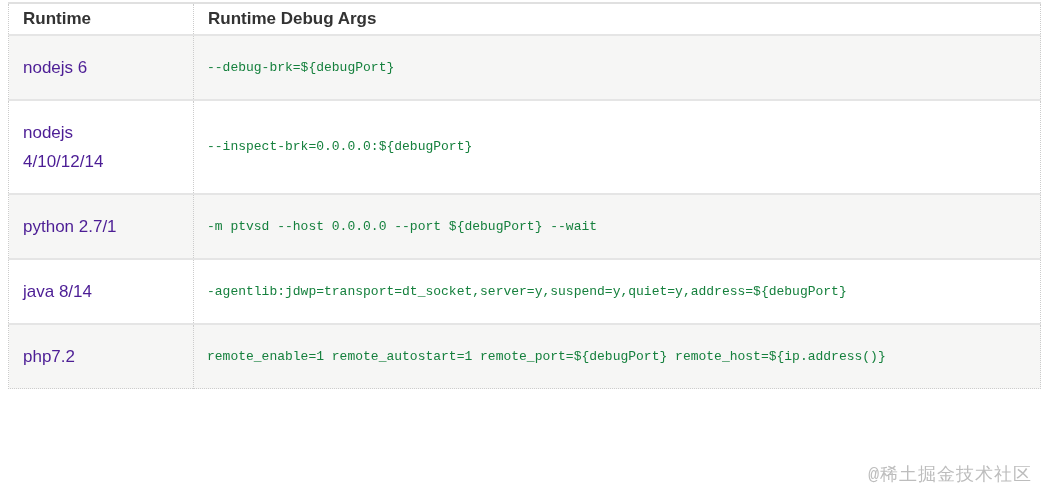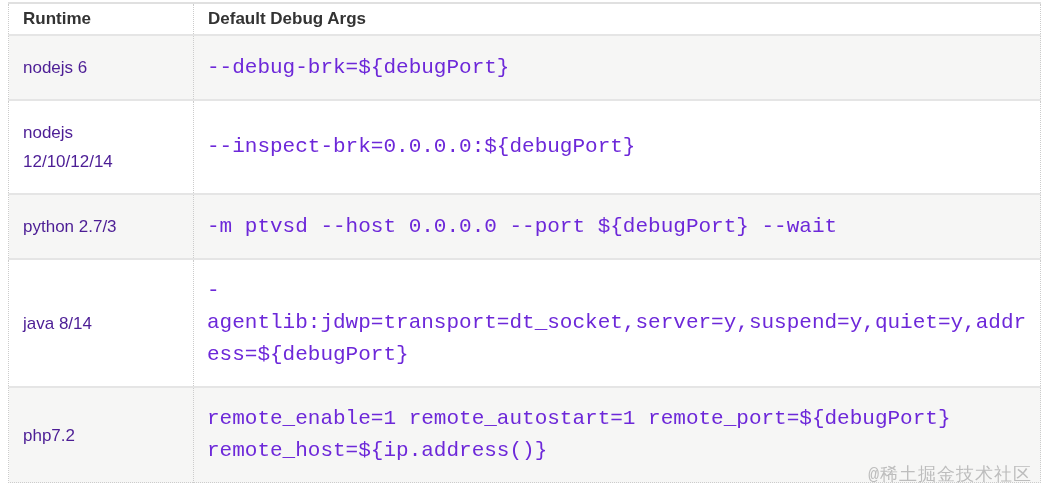--- a/index.html
+++ b/index.html
@@ -57,22 +57,22 @@
   col.runtime-col { width: 185px; }
   td.runtime-cell {
     font-size: 17px;
     color: #4c1d95;
     padding: 17px 14px;
     line-height: 29px;
     white-space: pre-line;
   }
   td.args-cell {
     font-family: "Liberation Mono", "DejaVu Sans Mono", monospace;
-    font-size: 21px;
-    color: #6d28d9;
+    font-size: 13px;
+    color: #15803d;
     padding: 15px 13px;
     line-height: 32px;
     overflow-wrap: break-word;
     word-wrap: break-word;
   }
   .watermark {
     position: absolute;
     right: 18px;
     bottom: 10px;
     font-size: 18px;
@@ -86,35 +86,35 @@
 
 <div class="table-wrap">
   <table class="debug-table">
     <colgroup>
       <col class="runtime-col">
       <col>
     </colgroup>
     <thead>
       <tr>
         <th>Runtime</th>
-        <th>Default Debug Args</th>
+        <th>Runtime Debug Args</th>
       </tr>
     </thead>
     <tbody>
       <tr>
         <td class="runtime-cell">nodejs 6</td>
         <td class="args-cell">--debug-brk=${debugPort}</td>
       </tr>
       <tr>
         <td class="runtime-cell">nodejs
-12/10/12/14</td>
+4/10/12/14</td>
         <td class="args-cell">--inspect-brk=0.0.0.0:${debugPort}</td>
       </tr>
       <tr>
-        <td class="runtime-cell">python 2.7/3</td>
+        <td class="runtime-cell">python 2.7/1</td>
         <td class="args-cell">-m ptvsd --host 0.0.0.0 --port ${debugPort} --wait</td>
       </tr>
       <tr>
         <td class="runtime-cell">java 8/14</td>
         <td class="args-cell">-agentlib:jdwp=transport=dt_socket,server=y,suspend=y,quiet=y,address=${debugPort}</td>
       </tr>
       <tr>
         <td class="runtime-cell">php7.2</td>
         <td class="args-cell">remote_enable=1 remote_autostart=1 remote_port=${debugPort} remote_host=${ip.address()}</td>
       </tr>

